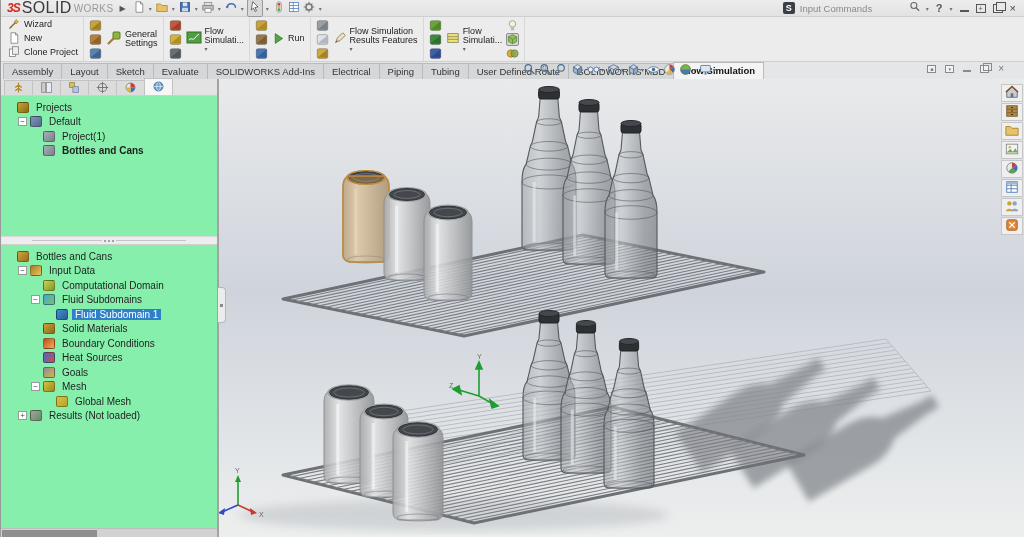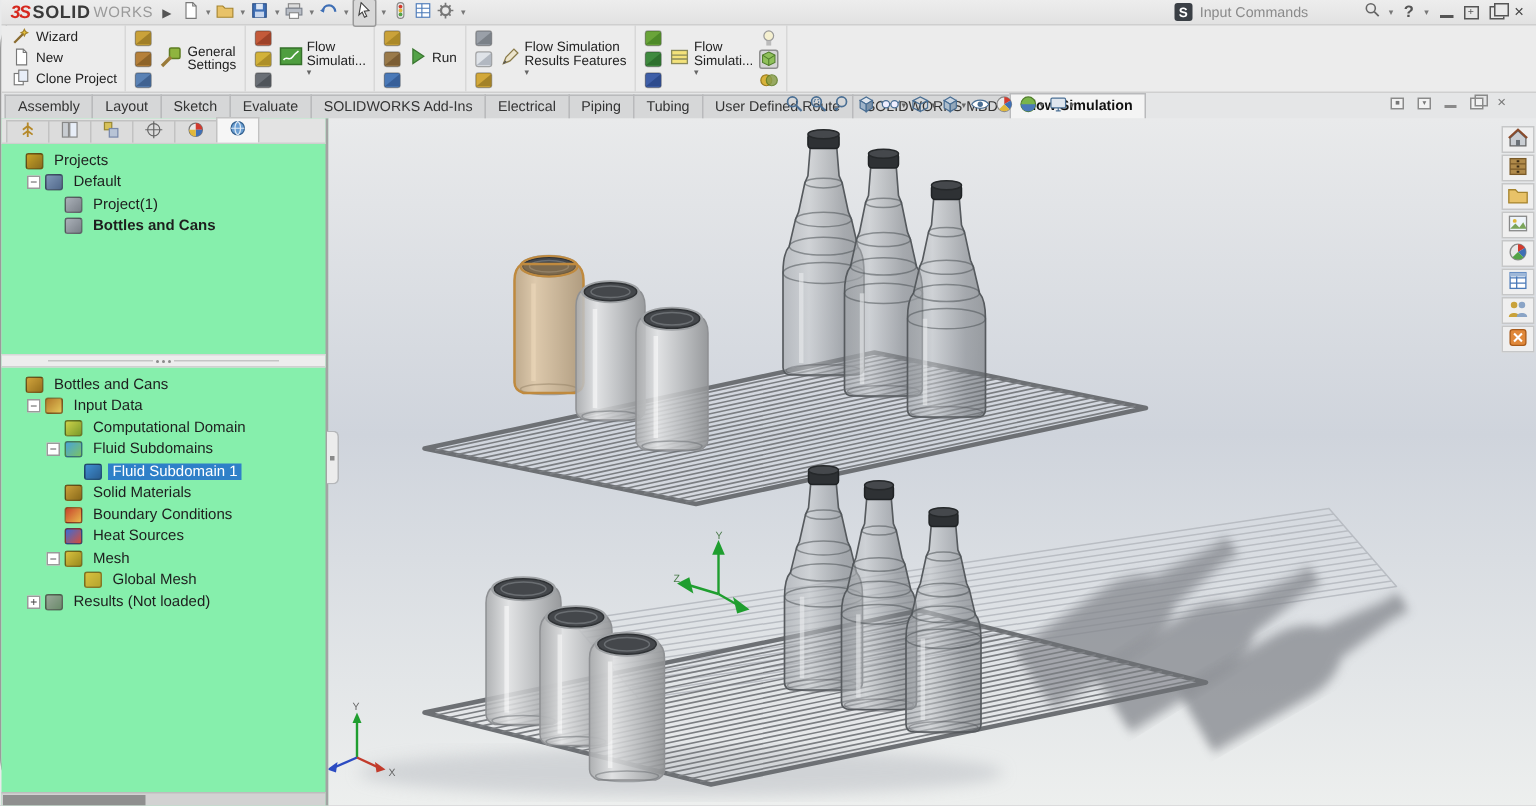--- a/index.html
+++ b/index.html
@@ -1,26 +1,26 @@
 <!DOCTYPE html>
 <html><head>
 <meta charset="utf-8">
 <style>
   * { margin:0; padding:0; box-sizing:border-box; }
   html,body { width:1024px; height:537px; overflow:hidden;
     font-family:"Liberation Sans","DejaVu Sans",sans-serif; font-size:10px; color:#222;
     background:#e9eaeb; }
-  .app { width:1024px; height:537px; display:flex; flex-direction:column; border-left:1px solid #9a9a9a;border-radius:32px; }
+  .app { width:1024px; height:537px; display:flex; flex-direction:column; border-left:1px solid #9a9a9a; }
 
   
   .titlebar { height:17px; background:linear-gradient(#ededed,#e2e2e2); display:flex; align-items:center;
     position:relative; border-bottom:1px solid #cfcfcf; flex:0 0 17px; }
   .brand { display:flex; align-items:center; gap:2px; padding:0 4px 0 6px; }
   .brand .ds { color:#d6281e; font-weight:bold; font-style:italic; font-size:12px; letter-spacing:-1px; }
-  .brand .solid { font-weight:bold; color:#3a3a3a; font-size:12px; letter-spacing:.4px; }
+  .brand .solid { font-weight:normal; color:#3a3a3a; font-size:16px; letter-spacing:.4px; }
   .brand .works { color:#9a9a9a; font-size:10px; letter-spacing:.4px; }
   .flyout { color:#555; font-size:8px; margin:0 6px 0 2px; }
   .qat { display:flex; align-items:center; gap:1px; }
   .qat .qbtn { display:flex; align-items:center; padding:1px 1px; border-radius:2px; }
   .qat .qbtn.pressed { background:#d8d8d8; border:1px solid #9a9a9a; }
   .qat .caret { font-size:6px; color:#777; margin:0 2px; }
   .title-center { position:absolute; left:0; right:0; text-align:center; font-size:10px; color:#444; pointer-events:none; }
   .tb-right { margin-left:auto; display:flex; align-items:center; gap:7px; padding-right:8px; z-index:2; }
   .srch { display:flex; align-items:center; gap:5px; }
   .s-badge { width:12px; height:12px; background:#3a3f45; color:#fff; font-size:9px; font-weight:bold;
@@ -612,20 +612,25 @@
           </div>
           <div class="trow" style="padding-left: 26px;">
             <span class="exp none">−</span>
             <span class="ti" style="background:linear-gradient(135deg,#c8452c,#e8b84b)"></span>
             <span class="tlabel">Boundary Conditions</span>
           </div>
           <div class="trow" style="padding-left: 26px;">
             <span class="exp none">−</span>
             <span class="ti" style="background:linear-gradient(135deg,#3b6bd6,#d64f39)"></span>
             <span class="tlabel">Heat Sources</span>
+          </div>
+          <div class="trow" style="padding-left: 26px;">
+            <span class="exp none">−</span>
+            <span class="ti" style="background:linear-gradient(135deg,#8b8f96,#d6b348)"></span>
+            <span class="tlabel">Goals</span>
           </div>
           <div class="trow" style="padding-left: 26px;">
             <span class="exp ">−</span>
             <span class="ti" style="background:linear-gradient(135deg,#d9c13f,#9a8a1e)"></span>
             <span class="tlabel">Mesh</span>
           </div>
           <div class="trow" style="padding-left: 39px;">
             <span class="exp none">−</span>
             <span class="ti" style="background:linear-gradient(135deg,#d9c13f,#b5a52e)"></span>
             <span class="tlabel">Global Mesh</span>

